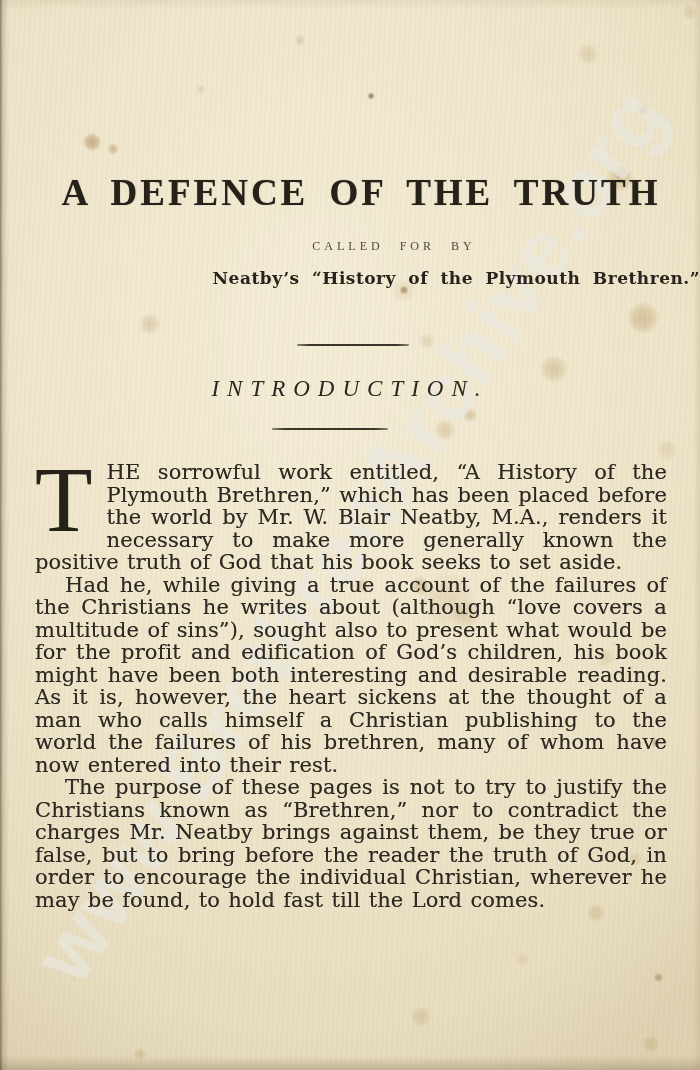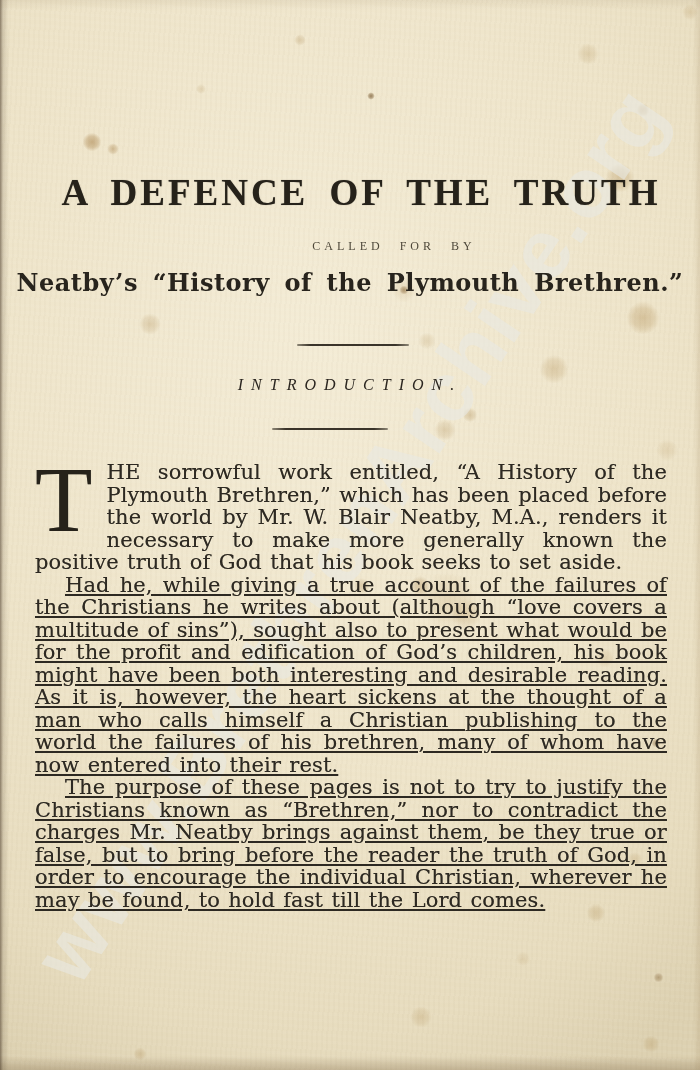--- a/index.html
+++ b/index.html
@@ -98,46 +98,46 @@
   .called{
     position:absolute;top:239px;left:0;width:100%;
     text-align:center;
     font-family:"Liberation Serif", serif;
     font-size:12px;letter-spacing:4px;word-spacing:9px;
     color:#4e483a;
     padding-left:44px;
   }
   .subtitle{
     position:absolute;top:268px;left:0;width:100%;
-    text-align:center;
+    text-align:right;
     font-family:"DejaVu Serif", serif;font-weight:bold;
-    font-size:24px;letter-spacing:0.5px;word-spacing:6px;
+    font-size:17px;letter-spacing:0.5px;word-spacing:6px;
     color:#28241d;
   }
   .rule{position:absolute;height:2px;background:linear-gradient(90deg, rgba(58,52,40,0.55), #3a342a 12%, #3a342a 88%, rgba(58,52,40,0.55));border-radius:1px;}
   .rule1{top:344px;left:297px;width:112px;}
   .rule2{top:428px;left:272px;width:116px;}
   .section{
     position:absolute;top:376px;left:0;width:100%;
     text-align:center;
     font-family:"Liberation Serif", serif;font-style:italic;
-    font-size:16px;letter-spacing:8px;
+    font-size:23px;letter-spacing:8px;
     color:#2b2620;
   }
   .body{
     position:absolute;top:461px;left:35px;width:632px;
     font-family:"DejaVu Serif", serif;
     font-size:21px;line-height:22.5px;
     text-align:justify;
     color:#2d2922;
     word-spacing:1.5px;letter-spacing:0.1px;
     text-shadow:0 0 0.5px rgba(45,41,34,0.5);
   }
   .body p{margin:0;}
-  .body p.indent{text-indent:30px;text-decoration:underline;}
+  .body p.indent{text-indent:30px;}
   .dropcap{
     float:left;
     font-family:"Liberation Serif", serif;
     font-size:94px;line-height:72px;
     height:86px;
     padding:2px 14px 0 0;
     color:#26221a;
   }
 </style>
 </head>

